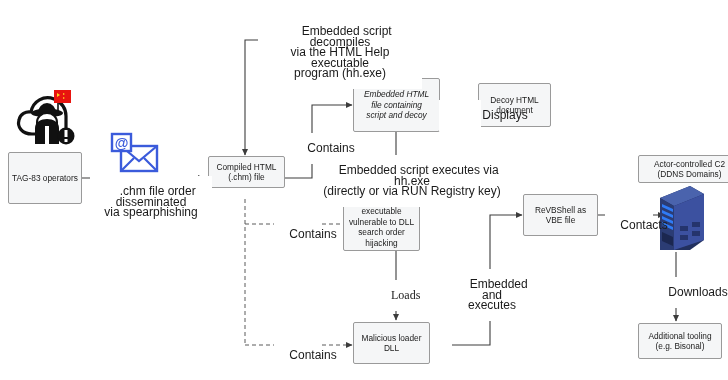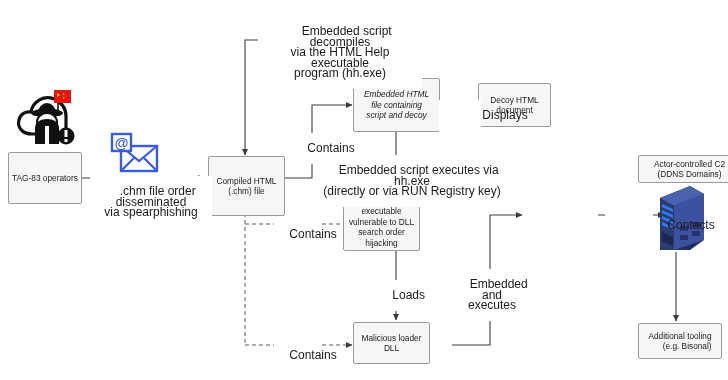--- a/index.html
+++ b/index.html
@@ -104,21 +104,21 @@
         <rect x="46" y="49" width="8" height="5"></rect>
       </g>
       <path d="M16,50 L27,55 L27,64 L16,59 Z" fill="#1b2750"></path>
     </svg>
   </div>
 
   <div class="node" style="left:8px;top:152px;width:74px;height:52px;">
     <span style="white-space: pre-line;">TAG-83 operators</span>
   </div>
 
-  <div class="node" style="left:208px;top:156px;width:77px;height:60px;white-space:pre-line;">
+  <div class="node" style="left:208px;top:156px;width:77px;height:32px;white-space:pre-line;">
     <span style="white-space: pre-line;">Compiled HTML
 (.chm) file</span>
   </div>
 
   <div class="node" style="left:353px;top:78px;width:87px;height:54px;white-space:pre-line;font-style:italic;">
     <span style="white-space: pre-line;">Embedded HTML
 file containing
 script and decoy</span>
   </div>
 
@@ -128,32 +128,36 @@
   </div>
 
   <div class="node" style="left:343px;top:193px;width:77px;height:58px;white-space:pre-line;">
     <span style="white-space: pre-line;">Legitimate
 executable
 vulnerable to DLL
 search order
 hijacking</span>
   </div>
 
+  <div class="node" style="left:523px;top:194px;width:75px;height:42px;white-space:pre-line;">
+    <span style="white-space: pre-line;">ReVBShell as
+VBE file</span>
+  </div>
 
   <div class="node" style="left:353px;top:322px;width:77px;height:42px;white-space:pre-line;">
     <span style="white-space: pre-line;">Malicious loader
 DLL</span>
   </div>
 
   <div class="node" style="left:638px;top:155px;width:103px;height:28px;white-space:pre-line;">
     <span style="white-space: pre-line;">Actor-controlled C2
 (DDNS Domains)</span>
   </div>
 
-  <div class="node" style="left:638px;top:323px;width:84px;height:36px;white-space:pre-line;text-align:right;">
+  <div class="node" style="left:638px;top:323px;width:84px;height:36px;white-space:pre-line;">
     <span style="white-space: pre-line;">Additional tooling
 (e.g. Bisonal)</span>
   </div>
 
   <div class="lbl" style="left:90px;top:176px;width:118px;">
     <span style="white-space: pre-line;">.chm file order disseminated
 via spearphishing</span>
   </div>
 
   <div class="lbl" style="left:258px;top:16px;width:160px;">
@@ -176,27 +180,30 @@
   </div>
 
   <div class="lbl" style="left:274px;top:219px;width:44px;">
     <span style="white-space: pre-line;">Contains</span>
   </div>
 
   <div class="lbl" style="left:274px;top:340px;width:44px;">
     <span style="white-space: pre-line;">Contains</span>
   </div>
 
-  <div class="lbl" style="left:377px;top:280px;width:38px;">
+  <div class="lbl" style="left:377px;top:280px;width:38px;font-family:Liberation Serif, serif;">
     <span style="white-space: pre-line;">Loads</span>
   </div>
 
   <div class="lbl" style="left:451px;top:269px;width:78px;">
     <span style="white-space: pre-line;">Embedded and
 executes</span>
   </div>
 
   <div class="lbl" style="left:605px;top:210px;width:44px;">
-    <span style="white-space: pre-line; margin-left: 47px;">Contacts</span>
-  </div>
-
+    <span style="white-space: pre-line;">Contacts</span>
+  </div>
+
+  <div class="lbl" style="left:653px;top:277px;width:50px;">
+    <span style="white-space: pre-line;">Downloads</span>
+  </div>
 
 </div>
 
 </body></html>

